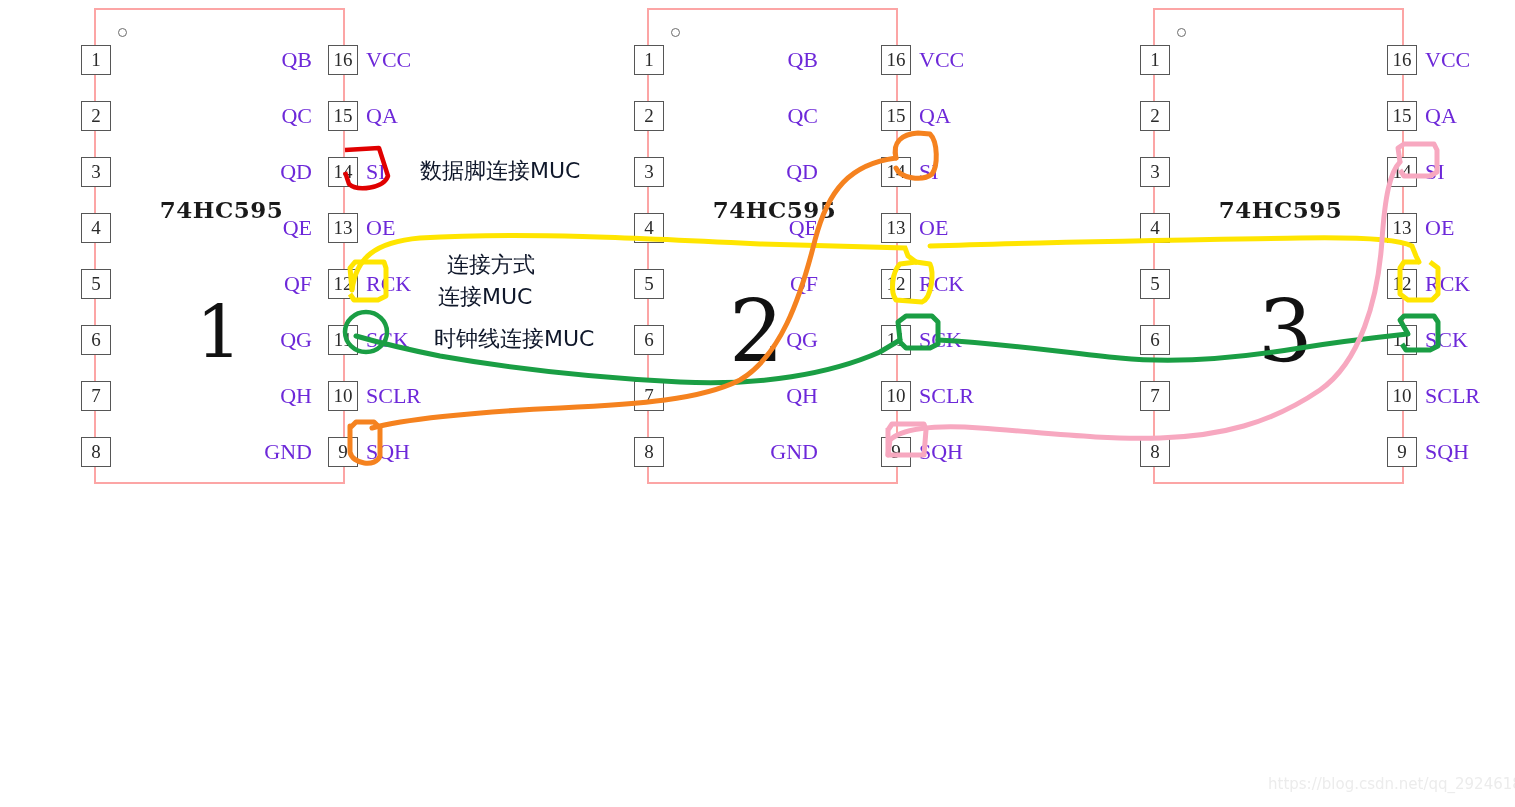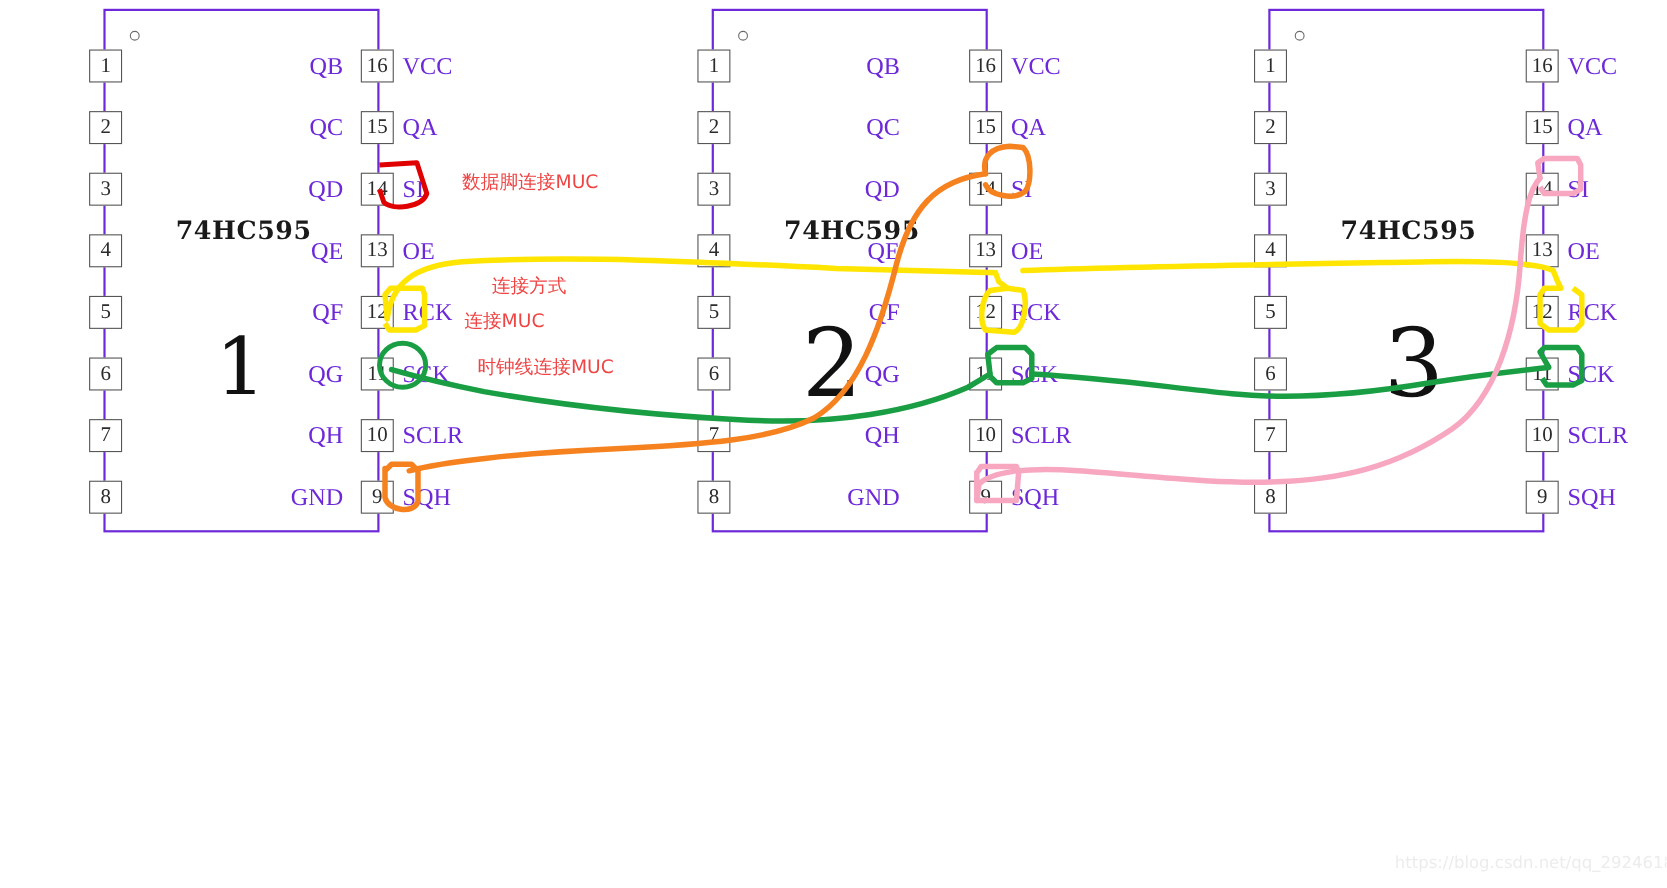--- a/index.html
+++ b/index.html
@@ -27,21 +27,21 @@
     position: absolute;
     top: 8px;
     height: 476px;
   }
   .chip-body {
     position: absolute;
     left: 34px;
     top: 0;
     width: 251px;
     height: 476px;
-    border: 2px solid #6d28d9;
+    border: 2px solid #fca5a5;
     background: #ffffff;
     box-sizing: border-box;
     text-decoration: underline;
   }
   .pin1-dot {
     position: absolute;
     left: 22px;
     top: 18px;
     width: 9px;
     height: 9px;
@@ -96,23 +96,23 @@
     position: absolute;
     font-family: "DejaVu Serif", serif;
     color: #111111;
     font-size: 86px;
     line-height: 1;
   }
 
   
   .anno {
     position: absolute;
-    color: #ef4444;
+    color: #0f172a;
     font-family: "DejaVu Sans", sans-serif;
-    font-size: 17px;
+    font-size: 22px;
     white-space: nowrap;
     line-height: 1.5;
   }
 
   
   .caption {
     position: absolute;
     left: 22px;
     top: 528px;
     width: 1470px;
@@ -265,21 +265,21 @@
     <div class="pinlabel right" style="top:373px;">SCLR</div>
     <div class="pinlabel right" style="top:429px;">SQH</div>
   </div>
 
   <div class="hand" style="left:196px; top:297px; font-size:72px;">1</div>
   <div class="hand" style="left:729px; top:288px;">2</div>
   <div class="hand" style="left:1258px; top:288px;">3</div>
 
   <div class="anno" style="left:420px; top:154px;">数据脚连接MUC</div>
   <div class="anno" style="left:447px; top:248px;">连接方式</div>
-  <div class="anno" style="left:422px; top:280px;">连接MUC</div>
+  <div class="anno" style="left:438px; top:280px;">连接MUC</div>
   <div class="anno" style="left:434px; top:322px;">时钟线连接MUC</div>
 
   <svg class="wires" viewBox="0 0 1515 807">
 
     <path d="M 352 290 C 356 258 375 242 420 238
              C 520 232 640 238 760 244
              L 905 248 L 908 256 L 916 262" fill="none" stroke="#ffe500" stroke-width="5" stroke-linecap="round"></path>
     <path d="M 930 246 C 1040 242 1180 240 1300 238
              C 1360 237 1400 240 1412 246
              L 1416 256 L 1419 262" fill="none" stroke="#ffe500" stroke-width="5" stroke-linecap="round"></path>

